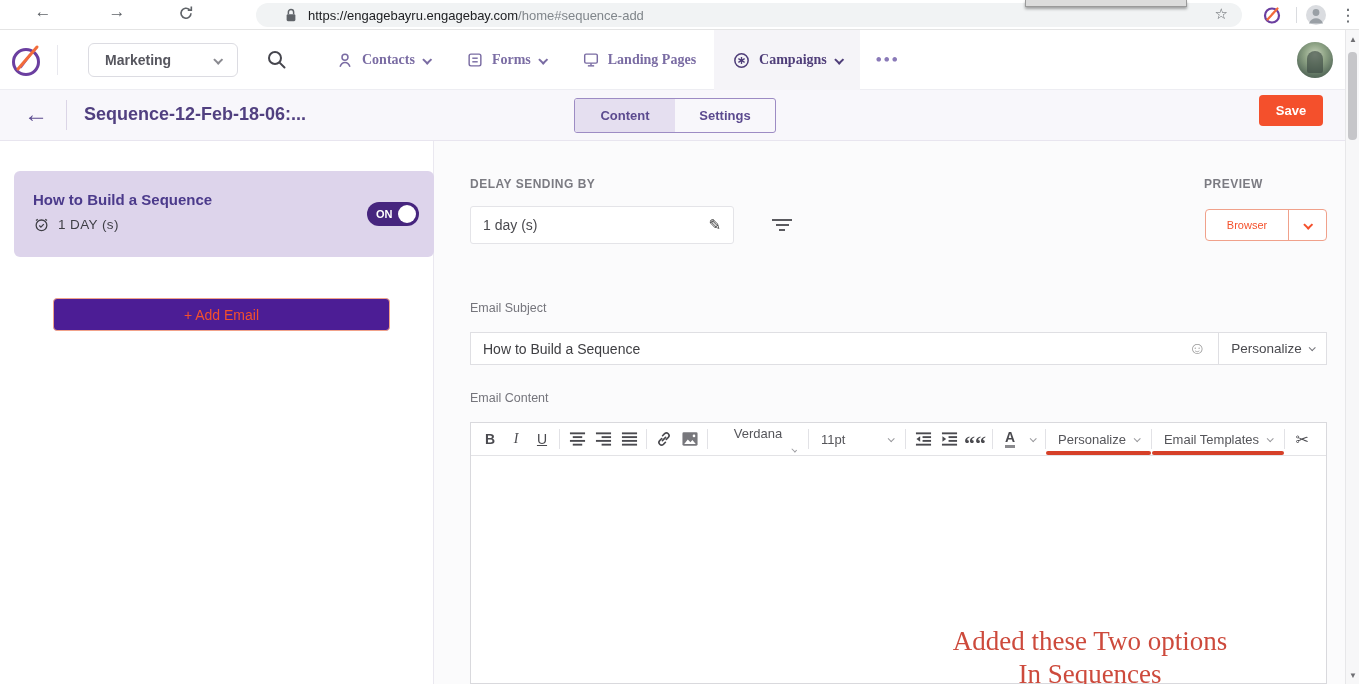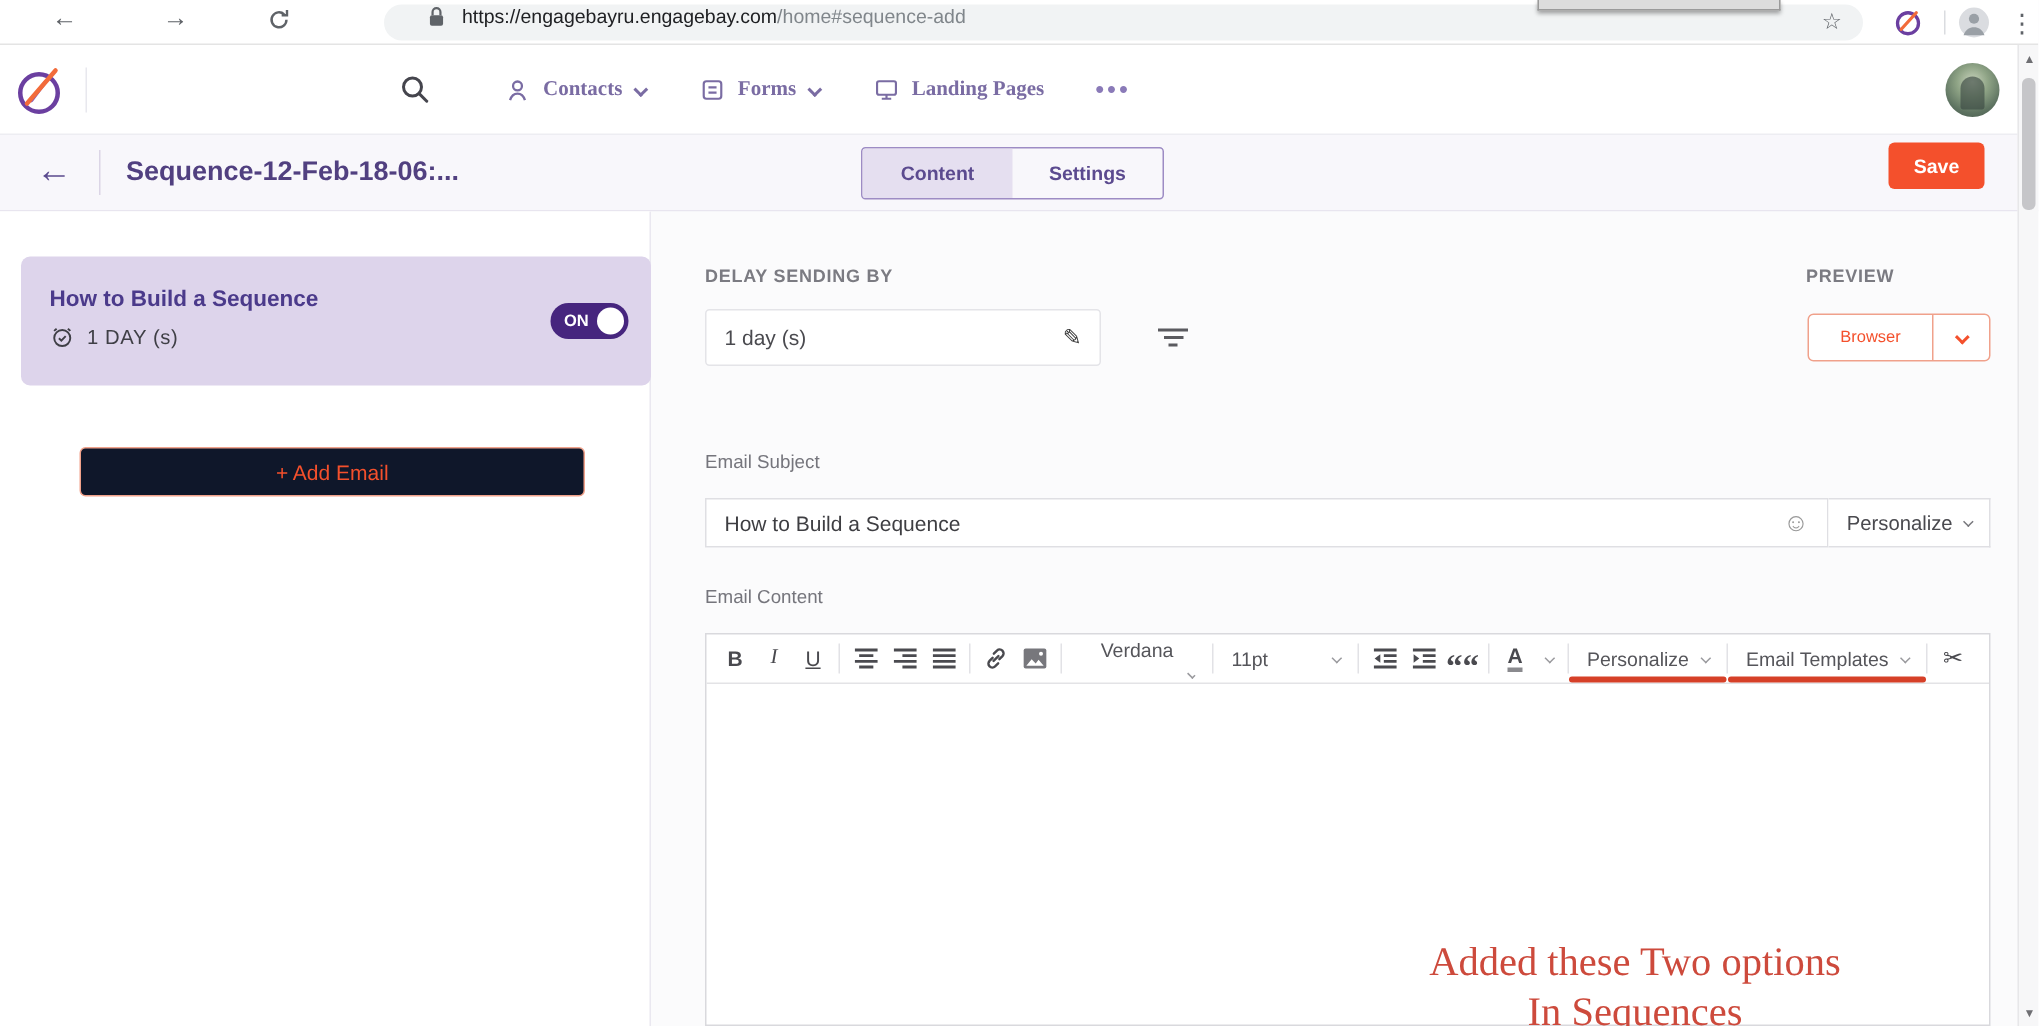--- a/index.html
+++ b/index.html
@@ -3,21 +3,21 @@
 <meta charset="utf-8">
 <style>
   * { box-sizing: border-box; margin: 0; padding: 0; }
   html,body { width:1359px; height:684px; overflow:hidden; }
   body { font-family:"Liberation Sans", sans-serif; background:#fff; }
   #screen { position:relative; width:1359px; height:684px; background:#fff; overflow:hidden; }
 
   
   .chrome { position:absolute; top:0; left:0; width:1359px; height:30px; background:#fff; border-bottom:1px solid #e4e4e4; }
   .chrome .navglyph { position:absolute; top:2px; font-size:17px; color:#5f6368; width:26px; text-align:center; cursor:pointer; }
-  .urlpill { position:absolute; left:256px; top:3px; width:986px; height:24px; border-radius:12px; background:#f1f3f4; display:flex; align-items:flex-start; }
+  .urlpill { position:absolute; left:256px; top:3px; width:986px; height:24px; border-radius:12px; background:#f1f3f4; display:flex; align-items:center; }
   .urlpill .lock { margin-left:28px; }
   .urltext { margin-left:10px; font-size:13px; color:#202124; white-space:nowrap; }
   .urltext .path { color:#80868b; }
   .urlstar { position:absolute; right:14px; top:2px; font-size:15px; color:#5f6368; cursor:pointer; }
   .tooltip-frag { position:absolute; left:1025px; top:0; width:162px; height:7px; background:#dcdcdc; border:1px solid #9a9a9a; border-top:none; box-shadow:0 2px 3px rgba(0,0,0,.35); }
   .chrome-right { position:absolute; right:0; top:0; height:30px; display:flex; align-items:center; }
   .chrome-div { width:1px; height:16px; background:#dadce0; margin:0 8px; }
 
   
   .appbar { position:absolute; top:30px; left:0; width:1359px; height:60px; background:#fff; border-bottom:1px solid #ededf2; }
@@ -51,21 +51,21 @@
 
   
   .main { position:absolute; top:141px; left:0; width:1359px; height:543px; background:#fbfbfc; }
   .leftpanel { position:absolute; left:0; top:0; width:434px; height:543px; background:#fff; border-right:1px solid #eae8f0; }
   .seqcard { position:absolute; left:14px; top:30px; width:420px; height:86px; background:#ddd4eb; border-radius:6px; cursor:pointer; }
   .seqcard .ctitle { position:absolute; left:19px; top:20px; font-size:15px; font-weight:bold; color:#4b3a8b; }
   .seqcard .crow { position:absolute; left:19px; top:45px; display:flex; align-items:center; gap:8px; font-size:13.5px; color:#3f3f46; letter-spacing:.4px; }
   .toggle { position:absolute; right:15px; top:31px; width:52px; height:24px; border-radius:13px; background:#46257e; cursor:pointer; }
   .toggle .tlbl { position:absolute; left:9px; top:6px; font-size:11px; font-weight:bold; color:#fff; }
   .toggle .knob { position:absolute; right:3px; top:3px; width:18px; height:18px; border-radius:50%; background:#fff; }
-  .addemail { position:absolute; left:53px; top:157px; width:337px; height:33px; background:#0f172a; border:1px solid #f1a28b; border-radius:4px; display:flex; align-items:center; justify-content:center; font-size:14px; color:#f4502c; cursor:pointer; }
+  .addemail { position:absolute; left:53px; top:157px; width:337px; height:33px; background:#4c1d95; border:1px solid #f1a28b; border-radius:4px; display:flex; align-items:center; justify-content:center; font-size:14px; color:#f4502c; cursor:pointer; }
 
   .fieldlabel { position:absolute; font-size:12.5px; color:#75757c; }
   .uclabel { position:absolute; font-size:12px; font-weight:bold; color:#7b7b82; letter-spacing:.5px; }
 
   .delayinput { position:absolute; left:470px; top:206px; width:264px; height:38px; background:#fff; border:1px solid #e4e4e8; border-radius:3px; display:flex; align-items:center; padding:0 12px; font-size:14px; color:#4a4a4f; cursor:text; }
   .delayinput .pencil { margin-left:auto; font-size:15px; color:#333; cursor:pointer; }
   .filtericon { position:absolute; left:771px; top:219px; width:22px; height:14px; cursor:pointer; }
   .filtericon i { display:block; height:2px; background:#5a5a5f; margin:0 auto 3px; }
   .filtericon i:nth-child(1){ width:20px; } .filtericon i:nth-child(2){ width:13px; } .filtericon i:nth-child(3){ width:6px; }
 
@@ -143,20 +143,24 @@
 
   <div class="appbar">
     <div class="logo">
       <svg width="38" height="38" viewBox="0 0 38 38">
         <circle cx="18" cy="20" r="12.5" fill="none" stroke="#6b3fa0" stroke-width="3"></circle>
         <path d="M13 25 L22 13" stroke="#8a5bb5" stroke-width="2.4" stroke-linecap="round"></path>
         <path d="M10 27 L29 5" stroke="#f26b3a" stroke-width="3" stroke-linecap="round"></path>
       </svg>
     </div>
     <div class="vdiv"></div>
+    <div class="menu-btn">
+      <span class="lbl">Marketing</span>
+      <span class="chev" style="color:#8a8a90;"></span>
+    </div>
     <div class="searchbtn">
       <svg width="21" height="21" viewBox="0 0 21 21">
           <circle cx="9" cy="9" r="6" fill="none" stroke="#45454d" stroke-width="2"></circle>
           <line x1="13.6" y1="13.6" x2="18.5" y2="18.5" stroke="#45454d" stroke-width="2" stroke-linecap="round"></line>
         </svg>
     </div>
 
     <div class="navitems">
       <div class="navitem">
         <svg width="18" height="18" viewBox="0 0 20 20">
@@ -175,20 +179,28 @@
         <span>Forms</span>
         <span class="chev"></span>
       </div>
       <div class="navitem">
         <svg width="18" height="18" viewBox="0 0 20 20">
             <rect x="3" y="3.5" width="14" height="10" rx="1.5" fill="none" stroke="currentColor" stroke-width="1.6"></rect>
             <line x1="10" y1="13.5" x2="10" y2="16" stroke="currentColor" stroke-width="1.6"></line>
             <line x1="6.5" y1="16.5" x2="13.5" y2="16.5" stroke="currentColor" stroke-width="1.6"></line>
           </svg>
         <span>Landing Pages</span>
+      </div>
+      <div class="navitem active">
+        <svg width="19" height="19" viewBox="0 0 20 20">
+            <circle cx="10" cy="10" r="7" fill="none" stroke="currentColor" stroke-width="1.6"></circle>
+            <path d="M10 6.2v7.6M6.7 8.1l6.6 3.8M13.3 8.1l-6.6 3.8" stroke="currentColor" stroke-width="1.4"></path>
+          </svg>
+        <span>Campaigns</span>
+        <span class="chev"></span>
       </div>
       <div class="nav-more">•••</div>
     </div>
 
     <div class="nav-avatar"></div>
   </div>
 
   <div class="pheader">
     <div class="backarrow">←</div>
     <div class="vdiv"></div>

